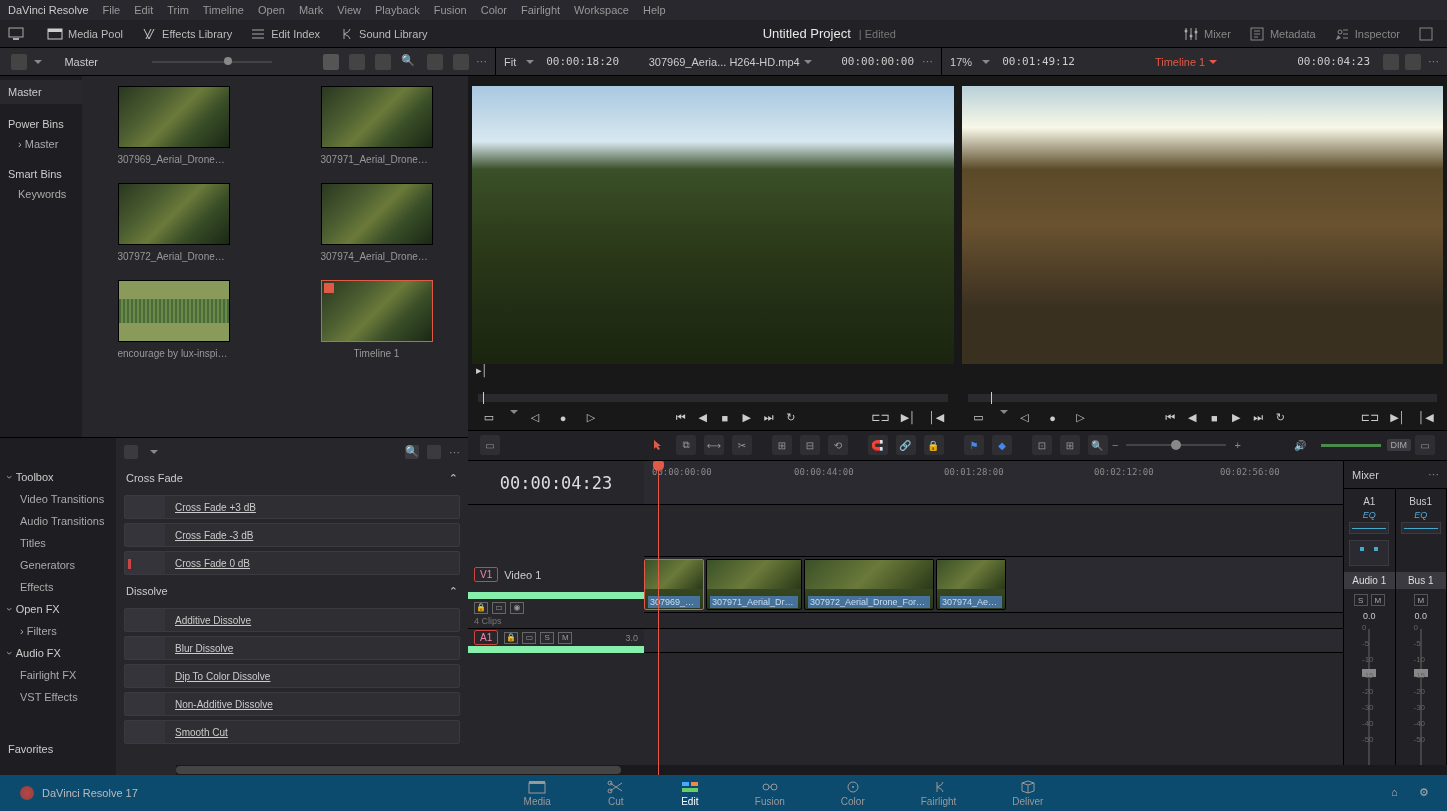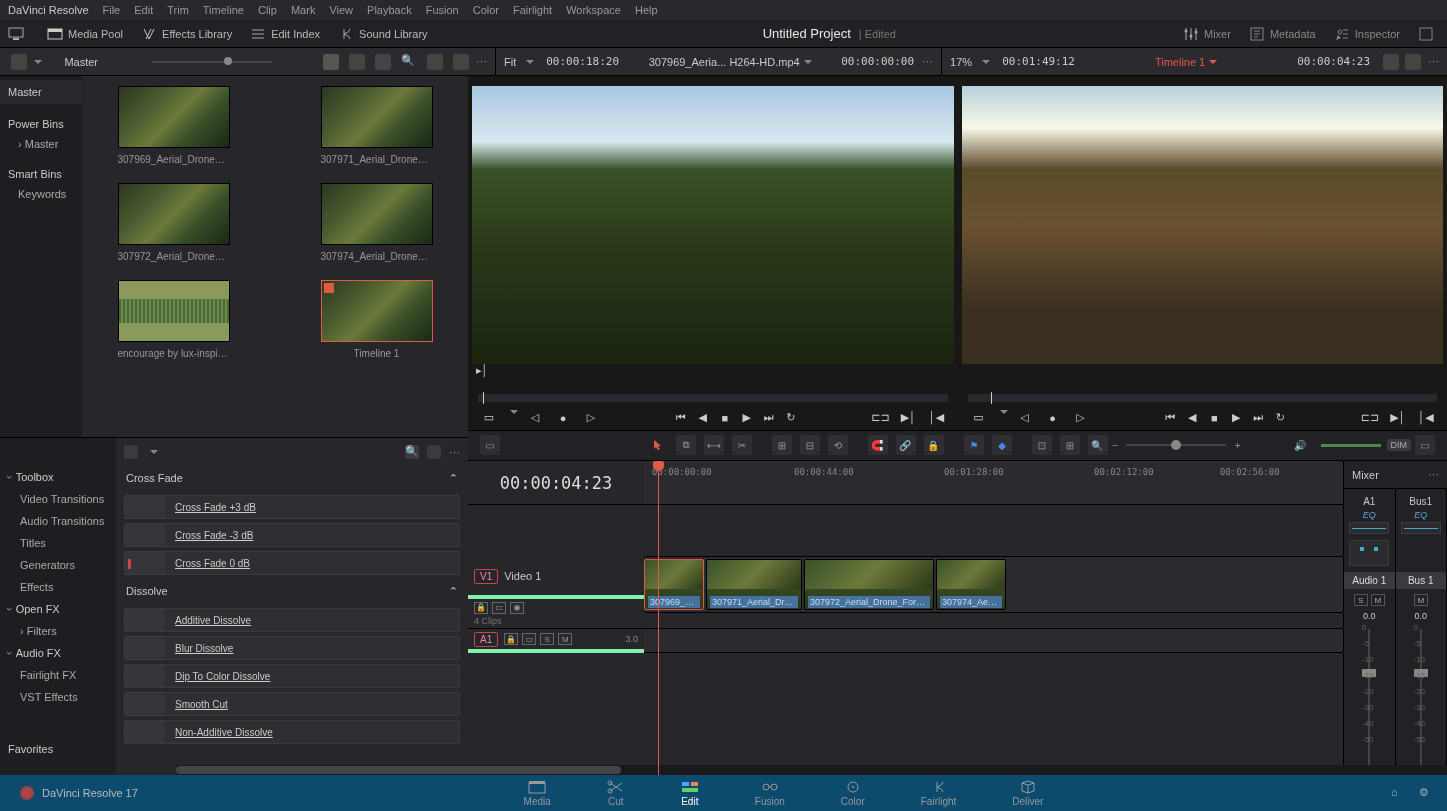--- a/index.html
+++ b/index.html
@@ -89,21 +89,21 @@
 .tl-toolbar .fill { flex:1; }
 .tl-toolbar .zoom-slider { width:100px; height:2px; background:#444; position:relative; margin:0 8px; }
 .tl-toolbar .zoom-slider .zh { position:absolute; left:45%; top:-4px; width:10px; height:10px; background:#888; border-radius:50%; }
 .vol-slider { width:60px; height:3px; background: linear-gradient(90deg, #4a8a4a 0%, #4a8a4a 100%); margin:0 6px; }
 .dim-box { padding:1px 4px; background:#3a3a40; color:#aaa; font-size:9px; border-radius:2px; }
 
 
 .timeline { flex: 1; display: flex; background: #1e1e22; }
 .tl-head { width: 176px; background: #26262b; }
 .tc-display { height: 44px; display:flex; align-items:center; justify-content:center; color:#ddd; font-size:17px; font-family: monospace; border-bottom:1px solid #000; }
-.track-head { height: 42px; border-bottom:4px solid #86efac; display:flex; align-items:center; padding: 0 6px; gap:6px; }
+.track-head { height: 42px; border-bottom:7px solid #86efac; display:flex; align-items:center; padding: 0 6px; gap:6px; }
 .track-head.audio-h { height: 24px; }
 .track-badge { padding:1px 5px; font-size:10px; border:1px solid #888; color:#ddd; border-radius:2px; }
 .track-badge.red { border-color:#c44; color:#e8a; }
 .track-name { color:#ccc; font-size:11px; }
 .track-icons { display:flex; gap:4px; }
 .track-icons .ti { width:14px; height:12px; border:1px solid #666; background:#2a2a2e; font-size:8px; display:flex; align-items:center; justify-content:center; color:#999; cursor:pointer; }
 
 .tl-body { flex:1; position:relative; background:#26262b; overflow:hidden; }
 .ruler { height:44px; border-bottom:1px solid #000; position:relative; background:#2a2a30; }
 .ruler .tick { position:absolute; top:6px; font-size:9px; color:#888; font-family:monospace; }
@@ -156,21 +156,21 @@
 </style>
 </head>
 <body>
 
 <div class="menu-bar">
   <span>DaVinci Resolve</span>
   <span>File</span>
   <span>Edit</span>
   <span>Trim</span>
   <span>Timeline</span>
-  <span>Clip</span>
+  <span>Open</span>
   <span>Mark</span>
   <span>View</span>
   <span>Playback</span>
   <span>Fusion</span>
   <span>Color</span>
   <span>Fairlight</span>
   <span>Workspace</span>
   <span>Help</span>
 </div>
 
@@ -387,25 +387,25 @@
         <div class="fx-entry">
             <div class="fx-ico"></div>
             <span class="fx-name">Blur Dissolve</span>
           </div>
         <div class="fx-entry">
             <div class="fx-ico"></div>
             <span class="fx-name">Dip To Color Dissolve</span>
           </div>
         <div class="fx-entry">
             <div class="fx-ico"></div>
-            <span class="fx-name">Smooth Cut</span>
+            <span class="fx-name">Non-Additive Dissolve</span>
           </div>
         <div class="fx-entry">
             <div class="fx-ico"></div>
-            <span class="fx-name">Non-Additive Dissolve</span>
+            <span class="fx-name">Smooth Cut</span>
           </div>
       </div>
     </div>
   </div>
 
   <div class="viewers">
     <div class="viewer-row">
       <div class="viewer">
         <div class="viewer-img"></div>
         <div style="height:16px; padding-left:8px; color:#ccc; font-size:11px">▸│</div>

